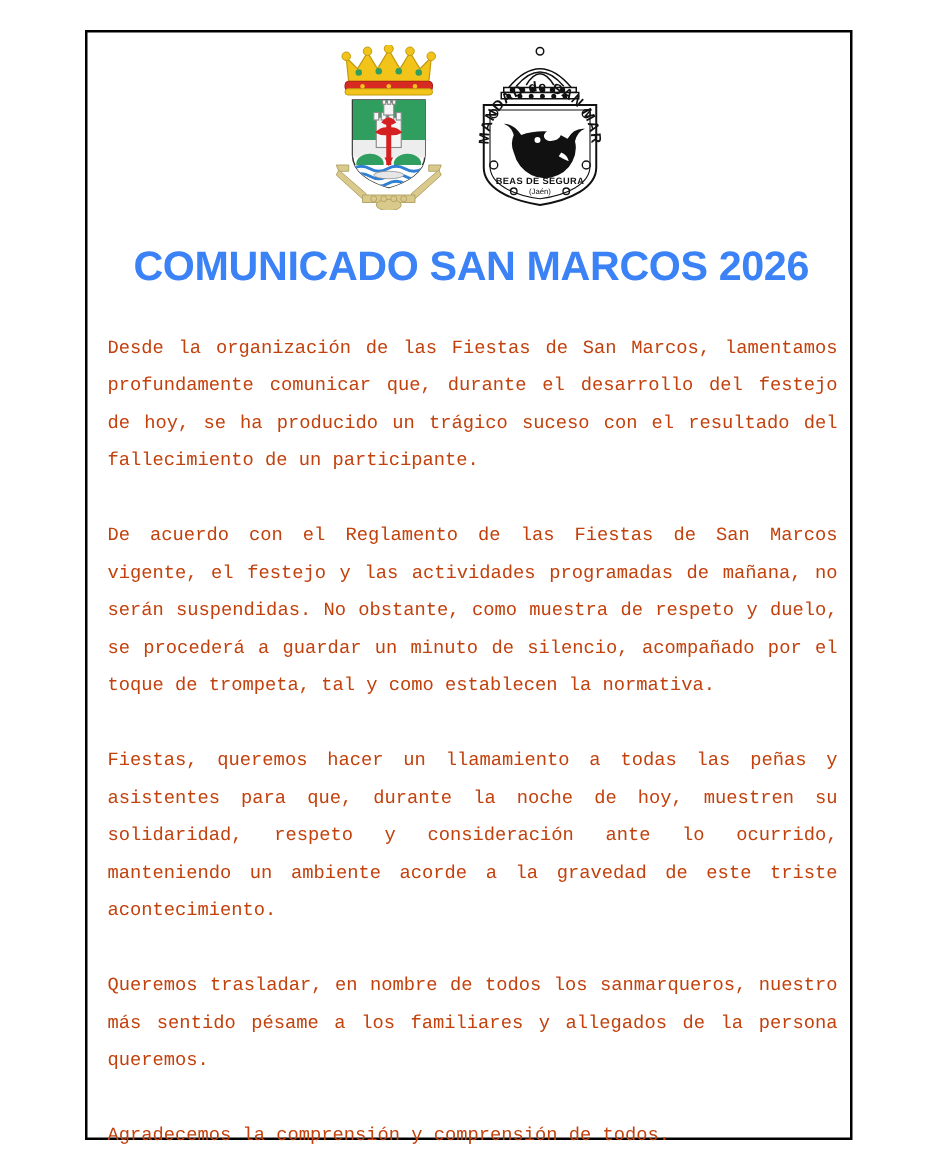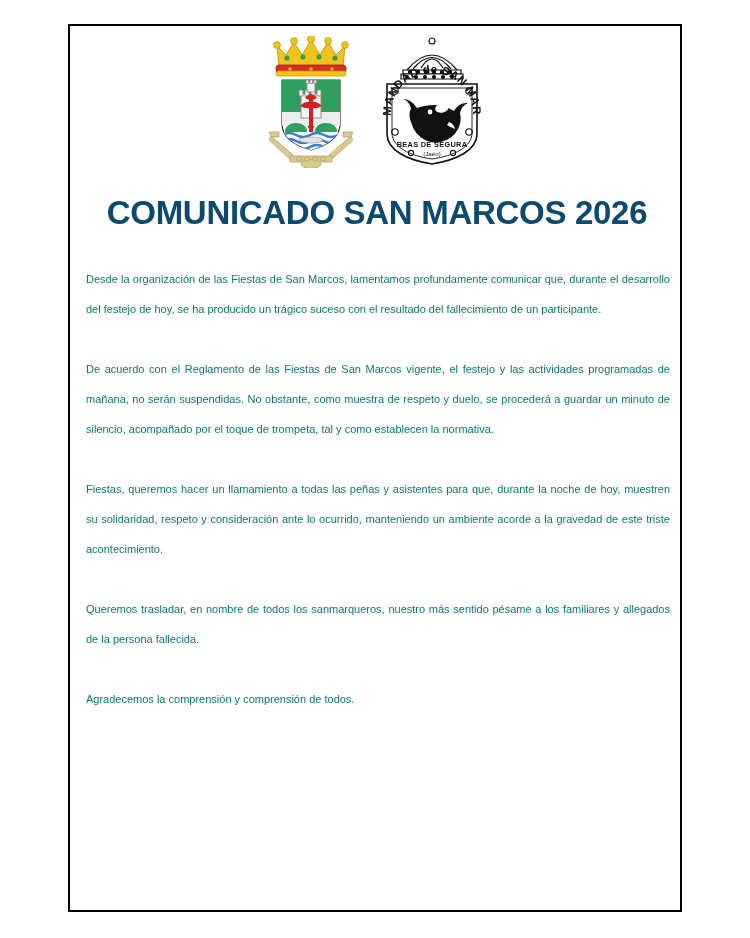--- a/index.html
+++ b/index.html
@@ -64,34 +64,34 @@
   .doc-title {
     position: absolute;
     left: 0;
     top: 168px;
     width: 582px;
     text-align: center;
     font-family: "Liberation Sans", sans-serif;
     font-weight: bold;
     font-size: 33px;
     letter-spacing: -0.3px;
-    color: #0c4a6e;
+    color: #3b82f6;
     white-space: nowrap;
   }
 
   
   .body-copy {
     position: absolute;
     left: 0;
     top: 238px;
     width: 584px;
-    font-family: Liberation Sans, sans-serif;
-    font-size: 11px;
+    font-family: Liberation Mono, monospace;
+    font-size: 15px;
     line-height: 30px;
-    color: #0f766e;
+    color: #c2410c;
     text-align: justify;
     text-justify: inter-word;
   }
 
   .para {
     margin: 0 0 30px 0;
     text-align: justify;
   }
   .para:last-child { margin-bottom: 0; }
   .para.last-line-natural {
@@ -238,19 +238,19 @@
         </svg>
 
       </div>
 
       <div class="doc-title">COMUNICADO SAN MARCOS 2026</div>
 
       <div class="body-copy">
         <p class="para last-line-natural">Desde la organización de las Fiestas de San Marcos, lamentamos profundamente comunicar que, durante el desarrollo del festejo de hoy, se ha producido un trágico suceso con el resultado del fallecimiento de un participante.</p>
         <p class="para last-line-natural">De acuerdo con el Reglamento de las Fiestas de San Marcos vigente, el festejo y las actividades programadas de mañana, no serán suspendidas. No obstante, como muestra de respeto y duelo, se procederá a guardar un minuto de silencio, acompañado por el toque de trompeta, tal y como establecen la normativa.</p>
         <p class="para last-line-natural">Fiestas, queremos hacer un llamamiento a todas las peñas y asistentes para que, durante la noche de hoy, muestren su solidaridad, respeto y consideración ante lo ocurrido, manteniendo un ambiente acorde a la gravedad de este triste acontecimiento.</p>
-        <p class="para last-line-natural">Queremos trasladar, en nombre de todos los sanmarqueros, nuestro más sentido pésame a los familiares y allegados de la persona fallecida.</p>
+        <p class="para last-line-natural">Queremos trasladar, en nombre de todos los sanmarqueros, nuestro más sentido pésame a los familiares y allegados de la persona queremos.</p>
         <p class="para last-line-natural">Agradecemos la comprensión y comprensión de todos.</p>
       </div>
 
     </div>
   </div>
 </div>
 
 </body></html>

